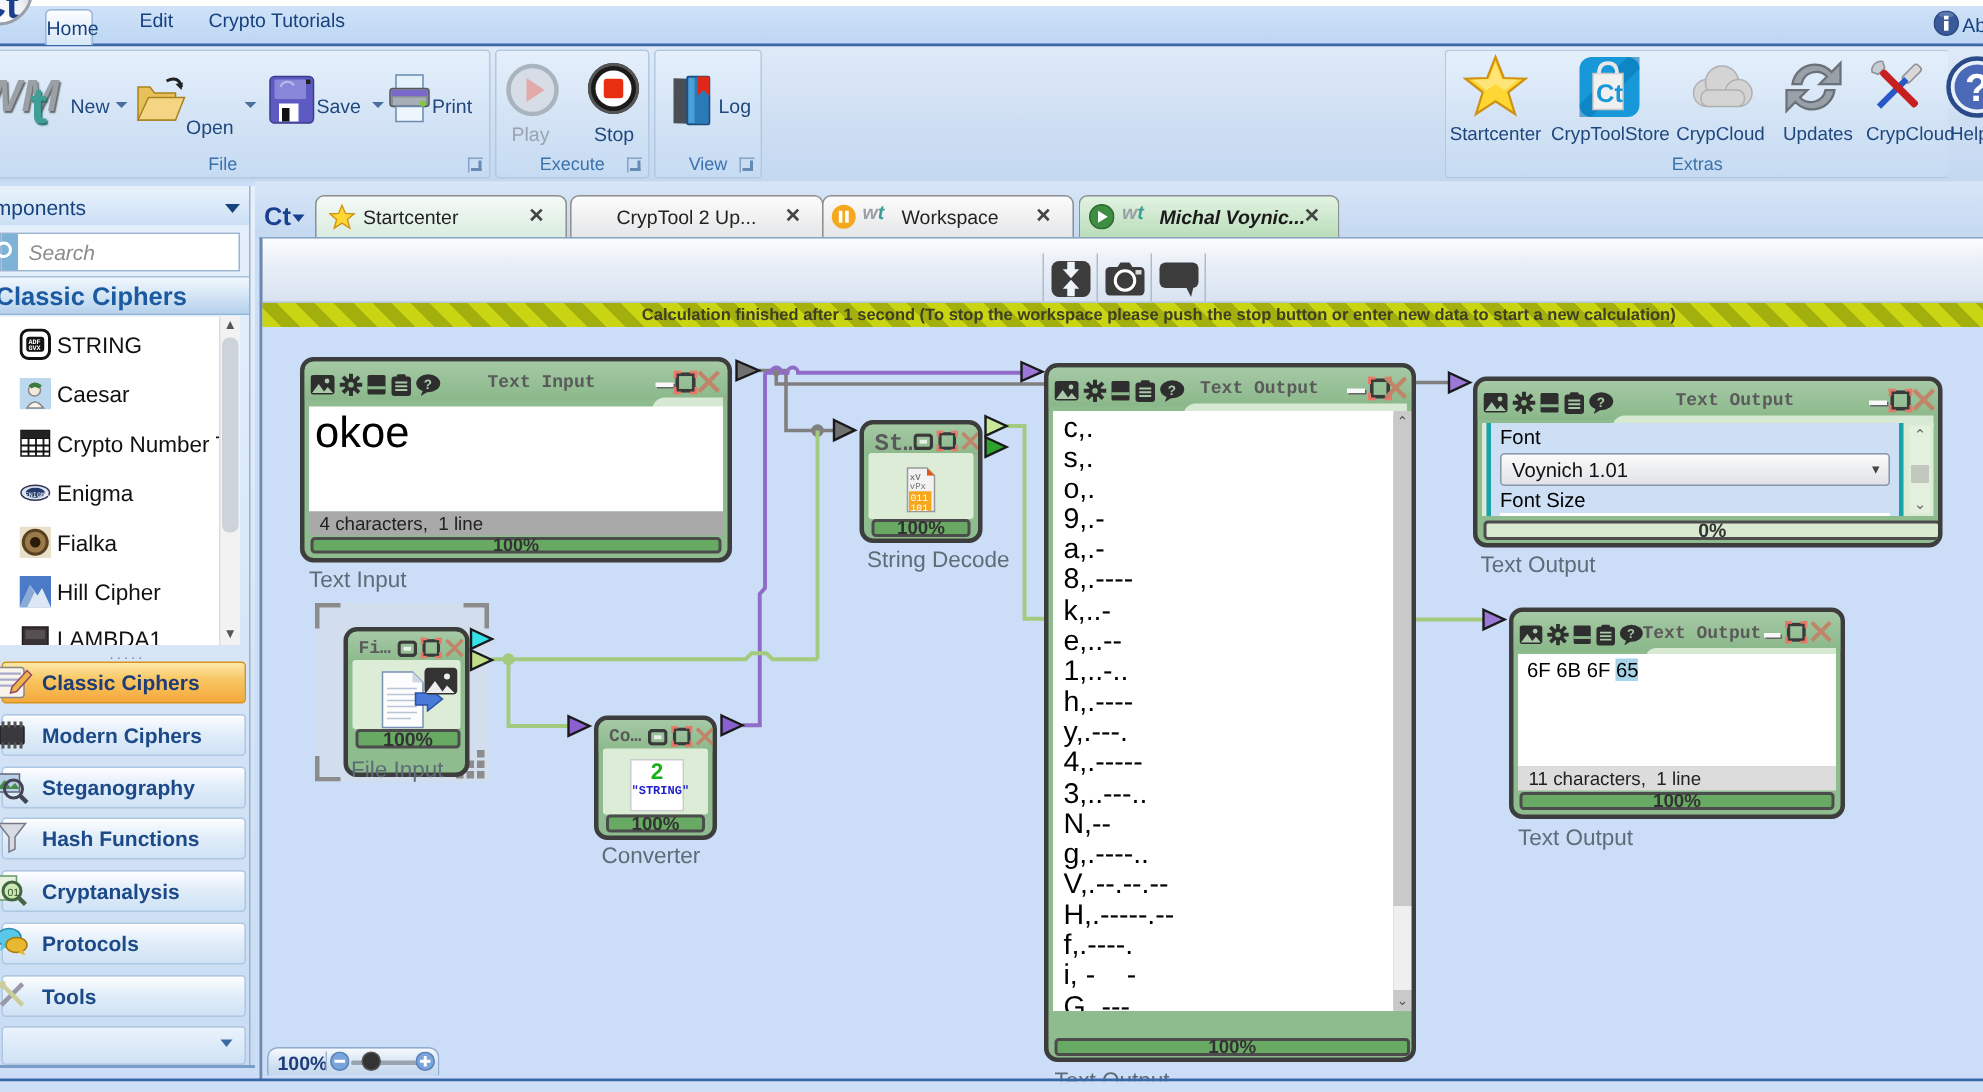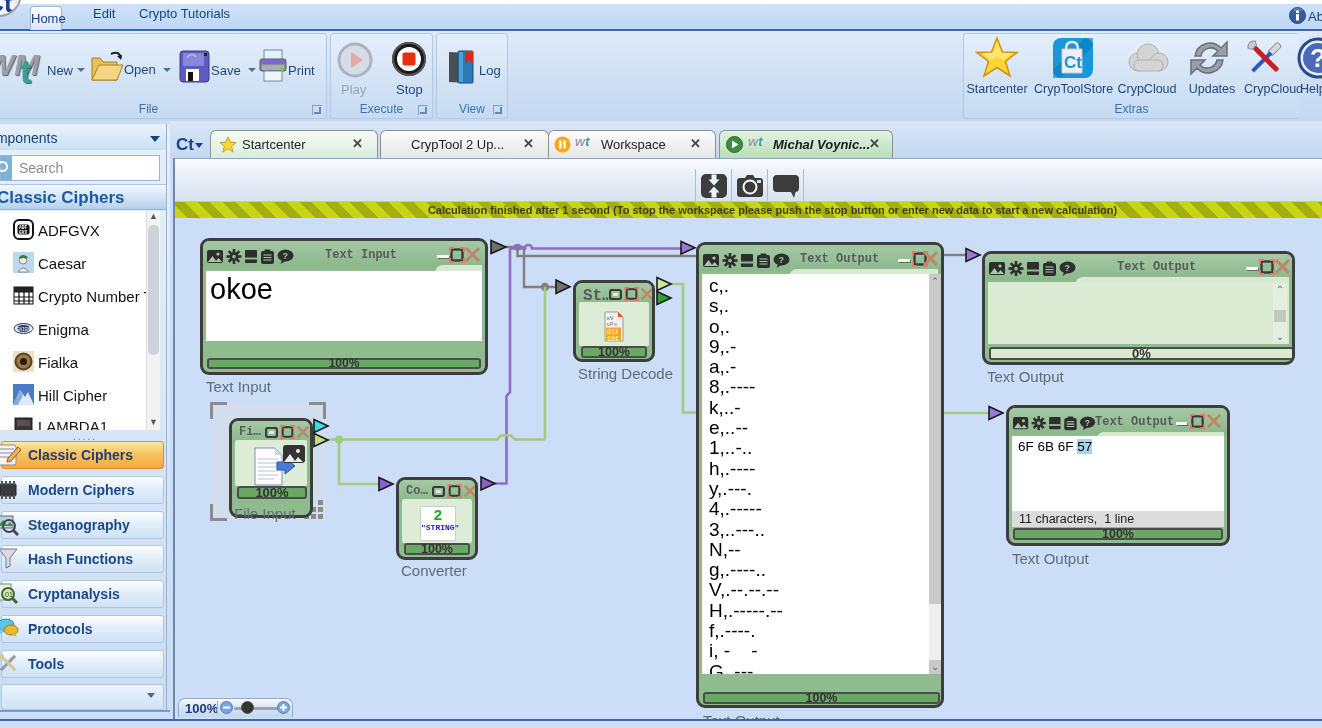--- a/index.html
+++ b/index.html
@@ -94,21 +94,21 @@
 
  <div class="abs rtext" style="left:47px;top:63px">New</div>
     <div class="abs ddarr" style="left:77px;top:68px"></div>
 
  <svg class="abs" style="left:89px;top:48px" width="38" height="38" viewBox="0 0 38 38">
   <path d="M3 12 L3 32 L28 32 L28 14 L14 14 L11 10 L3 10 Z" fill="#e8c05a" stroke="#a8821e" stroke-width="1"></path>
   <path d="M3 32 L10 17 L34 17 L28 32 Z" fill="#f3d584" stroke="#a8821e" stroke-width="1"></path>
   <path d="M22 6 q8 -4 10 4" fill="none" stroke="#222" stroke-width="2"></path>
   <path d="M32 12 l1 -5 -5 1 z" fill="#222"></path>
  </svg>
- <div class="abs rtext" style="left:124px;top:62px">Open</div>
+ <div class="abs rtext" style="left:124px;top:77px">Open</div>
     <div class="abs ddarr" style="left:163px;top:68px"></div>
 
  <svg class="abs" style="left:178px;top:48px" width="34" height="38" viewBox="0 0 34 38">
   <rect x="2" y="3" width="29" height="31" rx="3" fill="#5d5bc2" stroke="#3c3c8e"></rect>
   <rect x="5" y="5" width="21" height="13" rx="1" fill="#8886d8"></rect>
   <path d="M9 10 a5 5 0 0 1 9 -1" fill="none" stroke="#b8b6ea" stroke-width="1.5"></path>
   <rect x="8" y="21" width="13" height="12" fill="#fff"></rect>
   <rect x="10" y="24" width="5" height="9" fill="#111"></rect>
   <rect x="26" y="5" width="3" height="3" fill="#222"></rect>
  </svg>
@@ -202,33 +202,33 @@
 
 <div class="abs" id="lpanel"></div>
 <div class="abs" style="left:166px;top:124px;width:1px;height:588px;background:#96b2d4"></div>
 <div class="abs" id="cphead">
     <span style="position:absolute;left:-22px">Components</span>
  <span style="position:absolute;right:6px;top:10px;width:0;height:0;border-left:5px solid transparent;border-right:5px solid transparent;border-top:6px solid #16427e"></span>
   </div>
 <div class="abs" id="searchbox">
     <span style="position:absolute;left:0;top:0;width:11px;height:24px;background:#7cb3d6"></span>
     <span style="position:absolute;left:-4px;top:5px;width:11px;height:11px;border:2.5px solid #fff;border-radius:50%"></span>
- <span style="position:absolute;left:18px;top:4px;color:#8c8c8c;font-size:14px">Search</span>
+ <span style="position:absolute;left:18px;top:4px;font-style:italic;color:#8c8c8c;font-size:14px">Search</span>
   </div>
 <div class="abs" id="classichead">
     <span style="position:absolute;left:-3px;top:3px;font-size:17px;font-weight:bold;color:#1b5aa0">Classic Ciphers</span>
   </div>
 <div class="abs" id="complist">
  <svg class="cicon" style="top:8px" viewBox="0 0 21 21">
       <rect x="1" y="1" width="19" height="19" rx="5" fill="#fff" stroke="#111" stroke-width="2"></rect>
       <rect x="4.5" y="5.5" width="12" height="10" rx="2" fill="#111"></rect>
       <text x="6" y="10" font-size="4.5" fill="#fff" font-weight="bold" font-family="Liberation Mono">ADF</text>
       <text x="6" y="14.5" font-size="4.5" fill="#fff" font-weight="bold" font-family="Liberation Mono">GVX</text>
     </svg>
- <div class="citem" style="top:11px">ADFGVX</div>
+ <div class="citem" style="top:11px">STRING</div>
  <svg class="cicon" style="top:41px" viewBox="0 0 21 21">
       <rect width="21" height="21" fill="#bcd8ee"></rect>
       <circle cx="10" cy="8" r="4" fill="#f4e8d8" stroke="#888"></circle>
       <path d="M5 20 q5 -8 11 0 Z" fill="#f8f4ec" stroke="#888"></path>
       <path d="M6 5 q4 -4 9 0 l-2 2 q-3 -2 -5 0 Z" fill="#3a7a3a"></path>
     </svg>
  <div class="citem" style="top:44px">Caesar</div>
  <svg class="cicon" style="top:74px" viewBox="0 0 21 21">
       <rect x="1" y="2" width="19" height="17" fill="#fff" stroke="#111"></rect>
       <path d="M1 7 h19 M1 12 h19 M1 16 h19 M6 2 v17 M11 2 v17 M16 2 v17" stroke="#111" stroke-width="1.2"></path>
@@ -439,20 +439,21 @@
         <svg width="17" height="15" viewBox="0 0 17 15">
           <ellipse cx="8.5" cy="6.5" rx="8" ry="6" fill="#2e2e2e"></ellipse>
           <path d="M5 11 l-1.5 4 5 -3 Z" fill="#2e2e2e"></path>
           <text x="5.5" y="10" font-size="9" font-weight="bold" fill="#aac9aa" font-family="Liberation Sans">?</text>
         </svg>
       </div>
  <div class="abs" style="left:232px;top:24px;right:3px;height:9px;background:#d7e9d3;border-radius:8px 0 0 0"></div>
 
  <div class="cwhite" style="left:3px;top:30px;width:276px;height:70px"></div>
  <div class="abs" style="left:7px;top:32px;font-size:29px;color:#000">okoe</div>
+ <div class="cfoot" style="left:3px;top:100px;width:276px;height:16px;background:#a9a9a9">4 characters,&nbsp; 1 line</div>
  <div class="cprog" style="left:4px;top:117px;width:274px;height:11px;font-size:12px;line-height:9px">100%</div>
  <div class="abs" style="right:36px;top:14px;width:12px;height:3px;background:#f8f8f8;box-shadow:1px 1px 0 #666"></div>
  <svg class="abs" style="right:20px;top:6px" width="16" height="16" viewBox="0 0 16 16">
         <rect x="2.5" y="2.5" width="11" height="11" fill="none" stroke="#3a3a3a" stroke-width="2.4"></rect>
         <g fill="#e87868">
           <rect x="0" y="0" width="5" height="2"></rect>
           <rect x="0" y="0" width="2" height="5"></rect>
           <rect x="11" y="0" width="5" height="2"></rect>
           <rect x="14" y="0" width="2" height="5"></rect>
           <rect x="0" y="14" width="5" height="2"></rect>
@@ -704,20 +705,31 @@
           <path d="M3.5 6 h8 M3.5 8.5 h8 M3.5 11 h8" stroke="#aac9aa" stroke-width="1.2"></path>
         </svg>
         <svg width="17" height="15" viewBox="0 0 17 15">
           <ellipse cx="8.5" cy="6.5" rx="8" ry="6" fill="#2e2e2e"></ellipse>
           <path d="M5 11 l-1.5 4 5 -3 Z" fill="#2e2e2e"></path>
           <text x="5.5" y="10" font-size="9" font-weight="bold" fill="#aac9aa" font-family="Liberation Sans">?</text>
         </svg>
       </div>
  <div class="abs" style="left:90px;top:23px;right:3px;height:8px;background:#d7e9d3;border-radius:8px 0 0 0"></div>
  <div class="abs" style="left:3px;top:28px;width:301px;height:62px;background:#dcecd4"></div>
+ <div class="abs" style="left:6px;top:28px;width:278px;height:62px;background:#ccdff4">
+  <div style="position:absolute;left:0;top:0;width:3px;height:100%;background:#18a2aa"></div>
+  <div style="position:absolute;right:0;top:0;width:3px;height:100%;background:#18a2aa"></div>
+  <div style="position:absolute;left:9px;top:2px;font-size:13.5px;color:#000">Font</div>
+  <div style="position:absolute;left:9px;top:20px;width:260px;height:22px;background:linear-gradient(#fbfbfb,#e0e2e5);border:1px solid #8a97a8;border-radius:3px">
+   <span style="position:absolute;left:7px;top:3px;font-size:13.5px;color:#111">Voynich 1.01</span>
+   <span style="position:absolute;right:6px;top:4px;font-size:10px;color:#444">▾</span>
+  </div>
+  <div style="position:absolute;left:9px;top:44px;font-size:13.5px;color:#000">Font Size</div>
+  <div style="position:absolute;left:9px;top:60px;width:260px;height:2px;background:#fff"></div>
+ </div>
  <div class="abs" style="left:288px;top:30px;width:14px;height:58px;background:#e4f0de">
   <div style="position:absolute;top:0;width:14px;text-align:center;font-size:10px;color:#666">⌃</div>
   <div style="position:absolute;bottom:0;width:14px;text-align:center;font-size:10px;color:#666">⌄</div>
   <div style="position:absolute;top:26px;left:1px;width:12px;height:12px;background:#c2c8be"></div>
  </div>
  <div class="cprog" style="left:4px;top:93px;width:305px;height:13px;font-size:13px;line-height:10px;background:#d9ead1">0%</div>
  <div class="abs" style="right:34px;top:13px;width:12px;height:3px;background:#f8f8f8;box-shadow:1px 1px 0 #666"></div>
  <svg class="abs" style="right:17px;top:5px" width="16" height="16" viewBox="0 0 16 16">
         <rect x="2.5" y="2.5" width="11" height="11" fill="none" stroke="#3a3a3a" stroke-width="2.4"></rect>
         <g fill="#e87868">
@@ -766,21 +778,21 @@
           <path d="M3.5 6 h8 M3.5 8.5 h8 M3.5 11 h8" stroke="#aac9aa" stroke-width="1.2"></path>
         </svg>
         <svg width="17" height="15" viewBox="0 0 17 15">
           <ellipse cx="8.5" cy="6.5" rx="8" ry="6" fill="#2e2e2e"></ellipse>
           <path d="M5 11 l-1.5 4 5 -3 Z" fill="#2e2e2e"></path>
           <text x="5.5" y="10" font-size="9" font-weight="bold" fill="#aac9aa" font-family="Liberation Sans">?</text>
         </svg>
       </div>
  <div class="abs" style="left:88px;top:24px;right:3px;height:7px;background:#d7e9d3;border-radius:8px 0 0 0"></div>
  <div class="cwhite" style="left:3px;top:28px;width:212px;height:75px"></div>
- <div class="abs" style="left:9px;top:31px;font-size:13.5px;color:#000">6F 6B 6F <span style="background:#a8d4ea">57</span></div>
+ <div class="abs" style="left:9px;top:31px;font-size:13.5px;color:#000">6F 6B 6F <span style="background:#a8d4ea">65</span></div>
  <div class="cfoot" style="left:3px;top:103px;width:212px;height:16px;background:#dcdcdc">11 characters,&nbsp; 1 line</div>
  <div class="cprog" style="left:4px;top:120px;width:210px;height:12px;font-size:12.5px;line-height:9px">100%</div>
  <div class="abs" style="right:40px;top:14px;width:11px;height:3px;background:#f8f8f8;box-shadow:1px 1px 0 #666"></div>
  <svg class="abs" style="right:22px;top:6px" width="15" height="15" viewBox="0 0 16 16">
         <rect x="2.5" y="2.5" width="11" height="11" fill="none" stroke="#3a3a3a" stroke-width="2.4"></rect>
         <g fill="#e87868">
           <rect x="0" y="0" width="5" height="2"></rect>
           <rect x="0" y="0" width="2" height="5"></rect>
           <rect x="11" y="0" width="5" height="2"></rect>
           <rect x="14" y="0" width="2" height="5"></rect>

